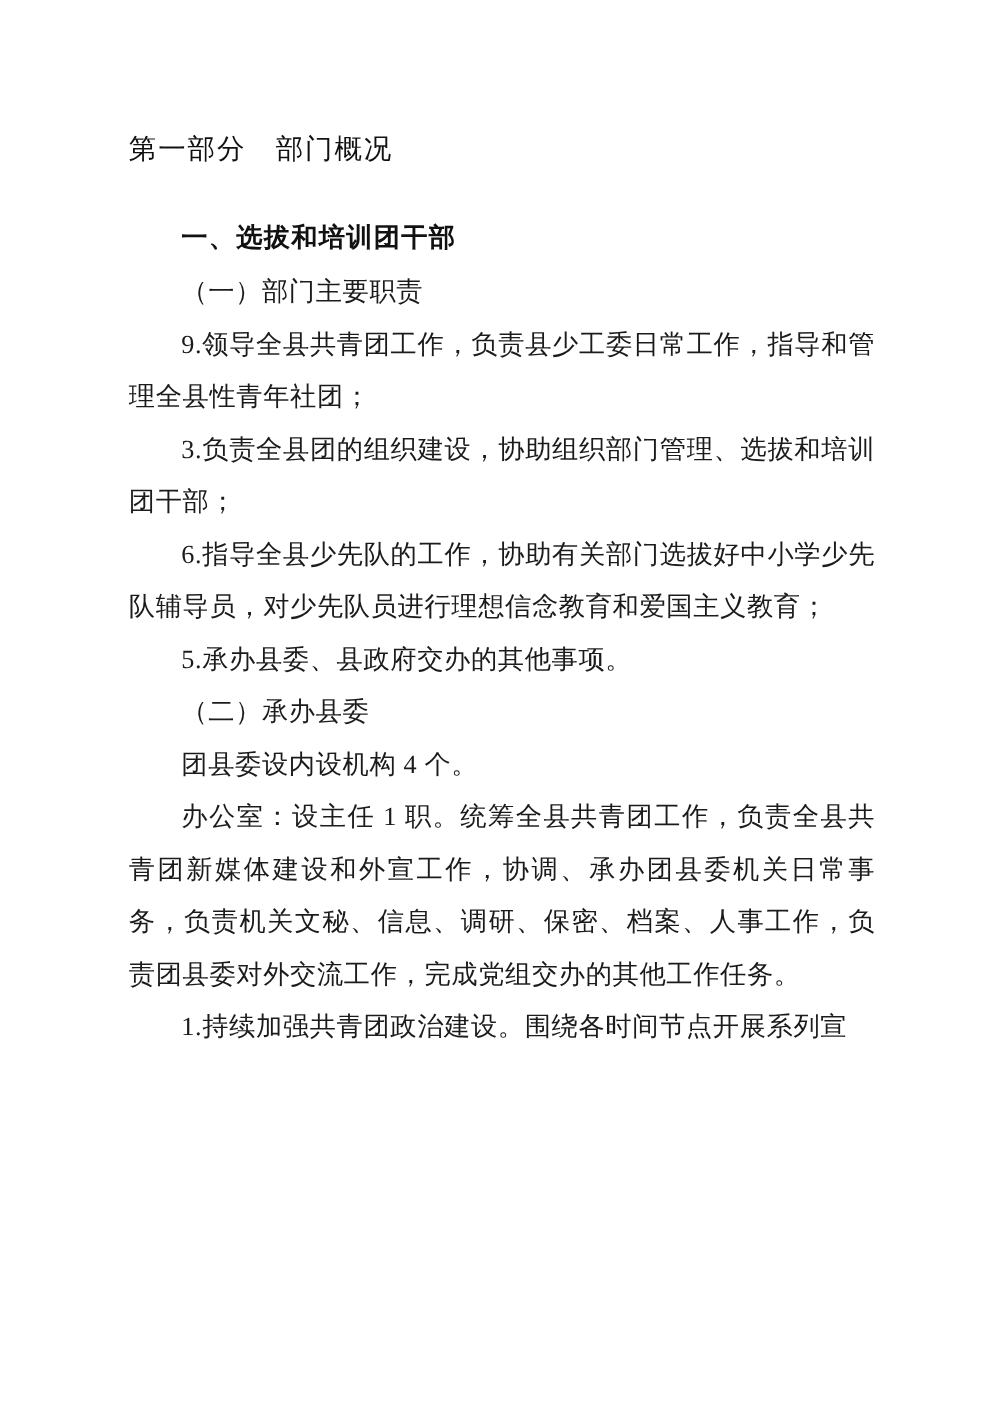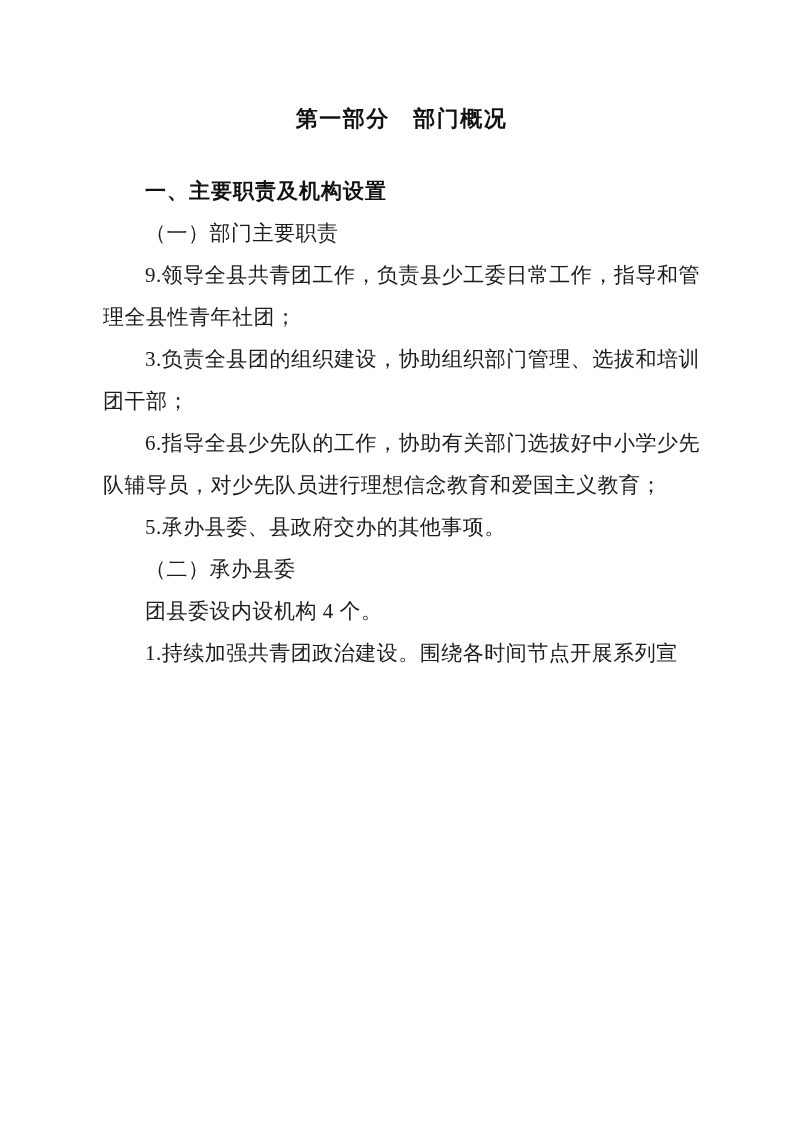--- a/index.html
+++ b/index.html
@@ -14,24 +14,24 @@
       margin: 0 auto;
       background: #ffffff;
       box-sizing: border-box;
       padding: 103px 93px 0 103px;
       overflow: hidden;
       color: #1b1b1b;
     }
     .doc-title {
       margin: 0;
       font-family: "Liberation Sans", sans-serif;
-      font-weight: bold;
+      font-weight: normal;
       font-size: 22px;
       line-height: 32px;
-      text-align: center;
+      text-align: left;
       letter-spacing: 1.5px;
       color: #111111;
     }
     .doc-body {
       margin-top: 35px;
       font-family: "Liberation Serif", serif;
       font-size: 21px;
       line-height: 42px;
       letter-spacing: 0.5px;
       text-align: justify;
@@ -50,35 +50,36 @@
   </style>
 </head>
 <body>
 
 <div class="page">
 
   <h1 class="doc-title">第一部分　部门概况</h1>
 
   <div class="doc-body">
 
-    <p class="para heading">一、主要职责及机构设置</p>
+    <p class="para heading">一、选拔和培训团干部</p>
 
     <p class="para">（一）部门主要职责</p>
 
     <p class="para">9.领导全县共青团工作，负责县少工委日常工作，指导和管理全县性青年社团；</p>
 
 
     <p class="para">3.负责全县团的组织建设，协助组织部门管理、选拔和培训团干部；</p>
 
     <p class="para">6.指导全县少先队的工作，协助有关部门选拔好中小学少先队辅导员，对少先队员进行理想信念教育和爱国主义教育；</p>
 
     <p class="para">5.承办县委、县政府交办的其他事项。</p>
 
     <p class="para">（二）承办县委</p>
 
     <p class="para">团县委设内设机构 4 个。</p>
 
+    <p class="para">办公室：设主任 1 职。统筹全县共青团工作，负责全县共青团新媒体建设和外宣工作，协调、承办团县委机关日常事务，负责机关文秘、信息、调研、保密、档案、人事工作，负责团县委对外交流工作，完成党组交办的其他工作任务。</p>
 
 
     <p class="para">1.持续加强共青团政治建设。围绕各时间节点开展系列宣</p>
 
   </div>
 </div>
 
 </body></html>

